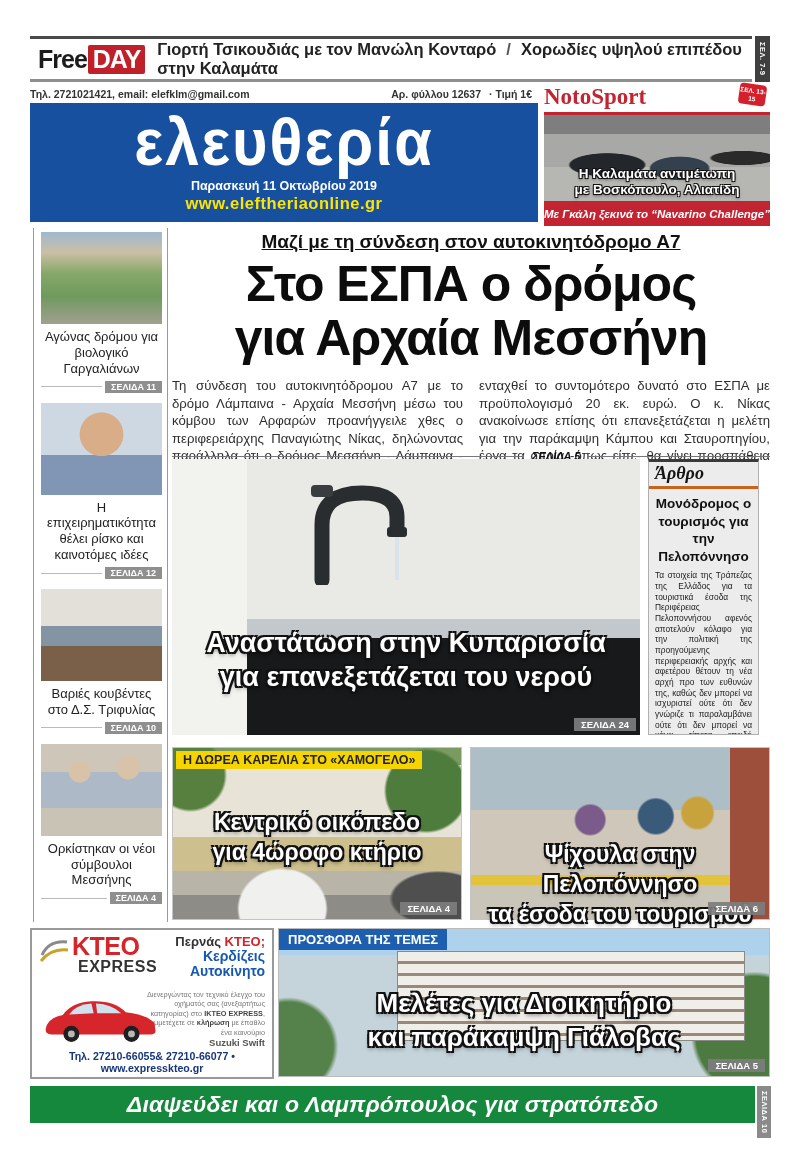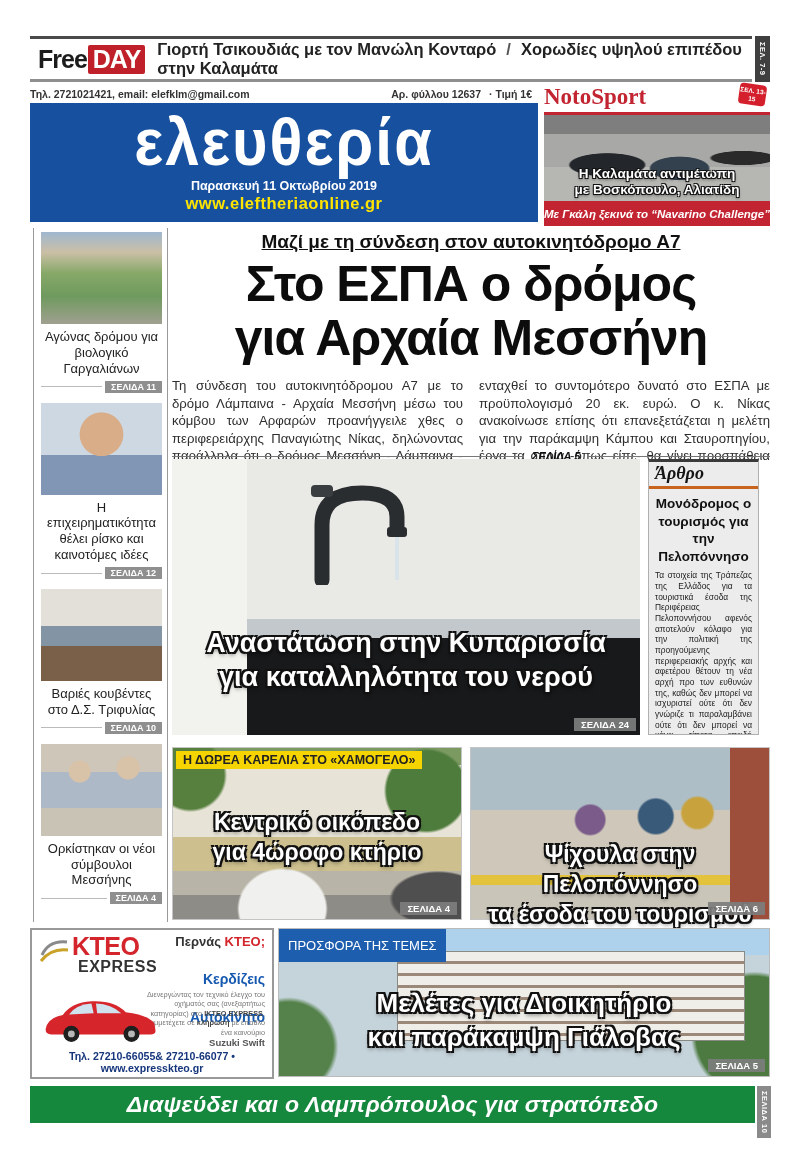--- a/index.html
+++ b/index.html
@@ -123,37 +123,37 @@
   
   #kteo{left:30px;top:928px;width:244px;height:151px;border:2px solid #999;box-sizing:border-box;
     background:#fff;padding:5px 7px;}
   .kt-top{display:flex;justify-content:space-between;}
   .kt-logo{display:flex;gap:3px;}
   .kt-stack .kt-k{color:#d3252b;font-size:25px;font-weight:900;line-height:.95;letter-spacing:-.5px;}
   .kt-stack .kt-e{color:#333;font-size:16px;font-weight:800;line-height:1;margin-left:6px;letter-spacing:.5px;}
   .kt-slogan{text-align:right;line-height:1.08;font-weight:800;}
   .kt-slogan .s1{font-size:13px;color:#333;}
   .kt-slogan .red{color:#d3252b;}
-  .kt-slogan .s2{font-size:14px;color:#1558b0;margin-top:23px;}
+  .kt-slogan .s2{font-size:14px;color:#1558b0;}
   .kt-body{position:absolute;right:7px;top:60px;width:126px;text-align:right;font-size:7.3px;
     line-height:1.3;color:#777;}
   .kt-body b{color:#444;}
   .kt-prize{font-size:9.5px;font-weight:800;color:#555;}
   #kteo-car{position:absolute;left:5px;top:60px;}
   .kt-phone{position:absolute;left:0;right:0;bottom:3px;text-align:center;font-size:10.6px;
     font-weight:800;color:#16367c;}
 
   
   #temes{left:278px;top:928px;width:492px;height:149px;border:1px solid #bbb;box-sizing:border-box;
     overflow:hidden;background:
     radial-gradient(circle at 97% 72%,#4c7a40 0 12%,rgba(0,0,0,0) 13%),
     radial-gradient(circle at 2% 80%,#54824a 0 9%,rgba(0,0,0,0) 10%),
     linear-gradient(180deg,#aed2ec 0 18%,#c5d3da 18%);}
   .temes-kicker{position:absolute;left:0;top:0;background:#1d5fae;color:#fff;font-size:13px;
-    font-weight:400;padding:9px 9px;}
+    font-weight:700;padding:3px 9px;}
   .temes-building{position:absolute;left:24%;right:5%;top:15%;height:60%;border:1px solid #8a8a84;
     background:repeating-linear-gradient(180deg,#efeee9 0 9px,#9c8878 9px 12px);}
   #temes .cap{position:absolute;left:0;right:0;top:58px;font-size:26px;line-height:1.3;font-weight:800;}
 
   
   #green-strip{left:30px;top:1086px;width:725px;height:37px;background:#15883e;display:flex;
     align-items:center;justify-content:center;}
   #green-strip .txt{font-size:23px;font-weight:800;font-style:italic;color:#fff;letter-spacing:.2px;}
   #green-badge{left:757px;top:1086px;width:14px;height:52px;background:#8a8a8a;}
 </style>
@@ -250,21 +250,21 @@
 
   <div class="abs" id="main-photo">
     <svg width="180" height="120" style="position:absolute;left:95px;top:6px">
       <path d="M55 115 L55 60 Q55 28 95 28 Q130 28 130 52 L130 64" stroke="#2a2d30" stroke-width="15" fill="none" stroke-linecap="round"></path>
       <rect x="120" y="62" width="20" height="10" rx="3" fill="#2a2d30"></rect>
       <path d="M130 72 L130 115" stroke="#d8e4ea" stroke-width="4"></path>
       <rect x="44" y="20" width="22" height="12" rx="4" fill="#3a3d40"></rect>
     </svg>
     <div class="cap outline2">
       <div>Αναστάτωση στην Κυπαρισσία</div>
-      <div>για καταλληλότητα του νερού</div>
+      <div>για επανεξετάζεται του νερού</div>
     </div>
     <span class="pgbadge">ΣΕΛΙΔΑ 24</span>
   </div>
 
   <div class="abs" id="arthro">
     <div class="ar-head">Άρθρο</div>
     <div class="ar-title">Μονόδρομος ο τουρισμός για την Πελοπόννησο</div>
     <div class="ar-body">Τα στοιχεία της Τράπεζας της Ελλάδος για τα τουριστικά έσοδα της Περιφέρειας Πελοποννήσου αφενός αποτελούν κόλαφο για την πολιτική της προηγούμενης περιφερειακής αρχής και αφετέρου θέτουν τη νέα αρχή προ των ευθυνών της, καθώς δεν μπορεί να ισχυριστεί ούτε ότι δεν γνώριζε τι παραλαμβάνει ούτε ότι δεν μπορεί να κάνει τίποτα επειδή παρέλαβε καμένη γη.</div>
 
   </div>

